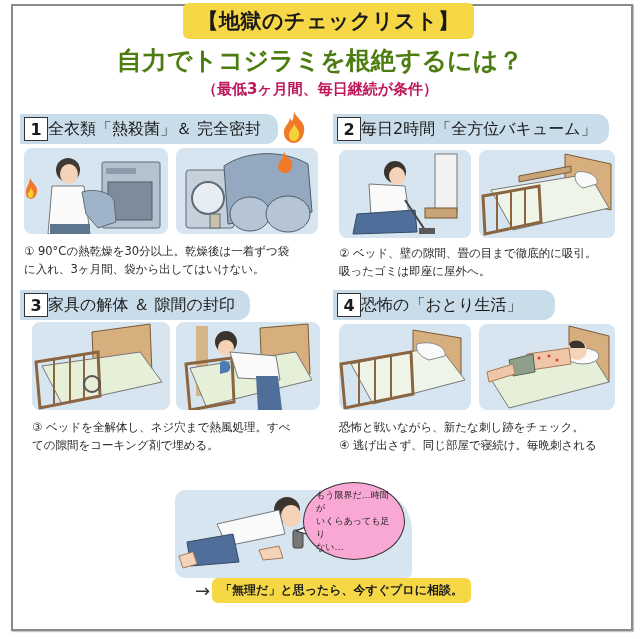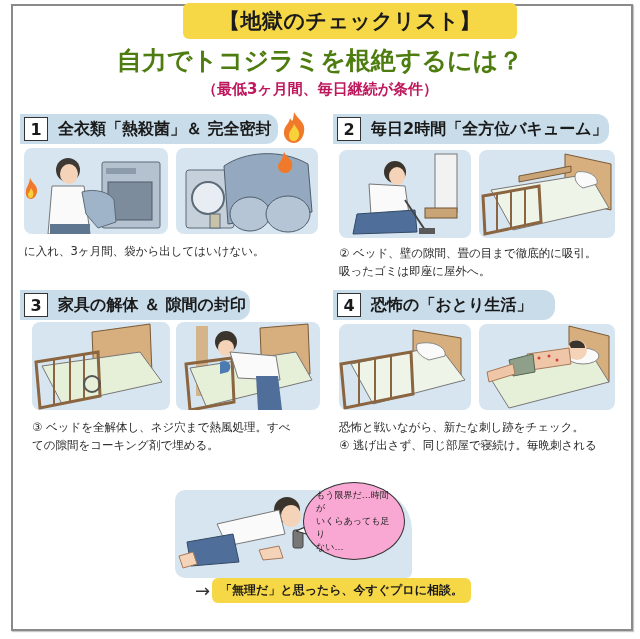--- a/index.html
+++ b/index.html
@@ -2,35 +2,35 @@
 <html><head>
 <meta charset="utf-8">
 <style>
   * { box-sizing: border-box; margin: 0; padding: 0; }
   html, body { width: 640px; height: 639px; background: #ffffff; overflow: hidden; }
   body { position: relative; font-family: "DejaVu Sans", sans-serif; color: #1a1a1a; }
 
   .frame { position: absolute; left: 11px; top: 4px; width: 622px; height: 627px;
     border: 2px solid #8a8a8a; background: #fff; box-shadow: 1px 1px 1px #c8c8c8; }
 
-  .tag { position: absolute; left: 183px; top: 3px; width: 334px; height: 36px;
+  .tag { position: absolute; left: 183px; top: 3px; width: 291px; height: 36px;
     background: #f6d746; border-radius: 6px; display: flex; align-items: center; justify-content: center;
     font-size: 21px; font-weight: bold; color: #1a1a1a; letter-spacing: 0.5px; }
 
   .title { position: absolute; left: 0; top: 44px; width: 640px; text-align: center;
     font-size: 25px; font-weight: bold; color: #4d7c0f; }
   .subtitle { position: absolute; left: 0; top: 80px; width: 640px; text-align: center;
     font-size: 15px; font-weight: bold; color: #be185d; }
 
   .section { position: absolute; }
   .sec-head { position: absolute; left: 0; top: 0; height: 30px; background: #c8dcea;
     border-radius: 0 12px 12px 0; display: flex; align-items: center; }
   .sec-num { width: 24px; height: 24px; margin-left: 4px; border: 1.5px solid #333; background: #fff;
     display: flex; align-items: center; justify-content: center; font-weight: bold; font-size: 16px; }
-  .sec-title { margin-left: 10px; font-size: 16px; font-weight: bold; color: #1a1a1a; white-space: nowrap; }
+  .sec-title { font-size: 16px; font-weight: normal; color: #1a1a1a; white-space: nowrap; }
 
   .panel { position: absolute; background: #d7e5f0; border-radius: 8px; overflow: hidden; }
   .panel svg { width: 100%; height: 100%; display: block; }
 
   .desc { position: absolute; font-size: 11.5px; line-height: 18px; color: #2a2a2a; }
 
   .bottom-panel { position: absolute; left: 175px; top: 490px; width: 237px; height: 88px;
     background: #d7e5f0; border-radius: 10px 40px 6px 10px; overflow: visible; }
   .bubble { position: absolute; left: 303px; top: 482px; width: 102px; height: 78px;
     background: #f9a8d4; border: 1.5px solid #333; border-radius: 50%;
@@ -79,20 +79,21 @@
       <rect x="10" y="22" width="48" height="58" rx="3" fill="#c6d0da" stroke="#5d6b79"></rect>
       <circle cx="32" cy="50" r="16" fill="#e7edf2" stroke="#5d6b79" stroke-width="2"></circle>
       <rect x="34" y="66" width="10" height="14" fill="#c8c3a8" stroke="#5d6b79"></rect>
       <path d="M48 18 C68 4 104 0 132 16 L136 64 L52 76Z" fill="#94a9bf" stroke="#4f5d6b"></path>
       <ellipse cx="74" cy="66" rx="20" ry="17" fill="#b5c5d6" stroke="#4f5d6b"></ellipse>
       <ellipse cx="112" cy="66" rx="22" ry="18" fill="#b5c5d6" stroke="#4f5d6b"></ellipse>
       <path d="M108 4 C111 10 118 12 116 19 C115 24 111 25 109 25 C106 25 102 23 102 18 C103 14 106 13 108 4Z" fill="#f07a2a"></path>
     </svg>
   </div>
   <div class="desc" style="left:4px; top:128px; width:296px;">
+    <div>① 90°Cの熱乾燥を30分以上。乾燥後は一着ずつ袋</div>
     <div>に入れ、3ヶ月間、袋から出してはいけない。</div>
   </div>
 </div>
 
 <div class="section" style="left:333px; top:114px; width:290px; height:170px;">
   <div class="sec-head" style="width:276px;">
     <div class="sec-num">2</div>
     <div class="sec-title">毎日2時間「全方位バキューム」</div>
   </div>
   <div class="panel" style="left:6px; top:36px; width:132px; height:88px;">

